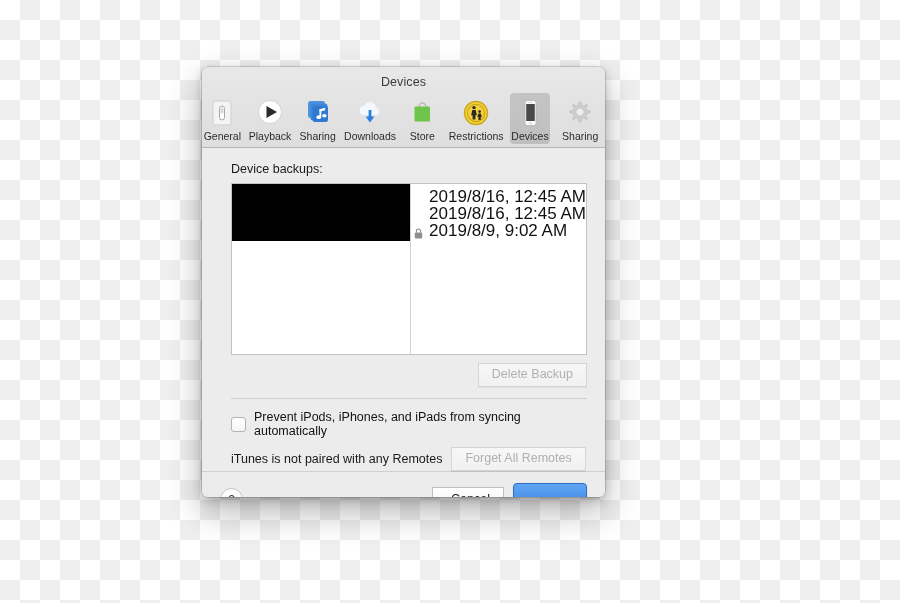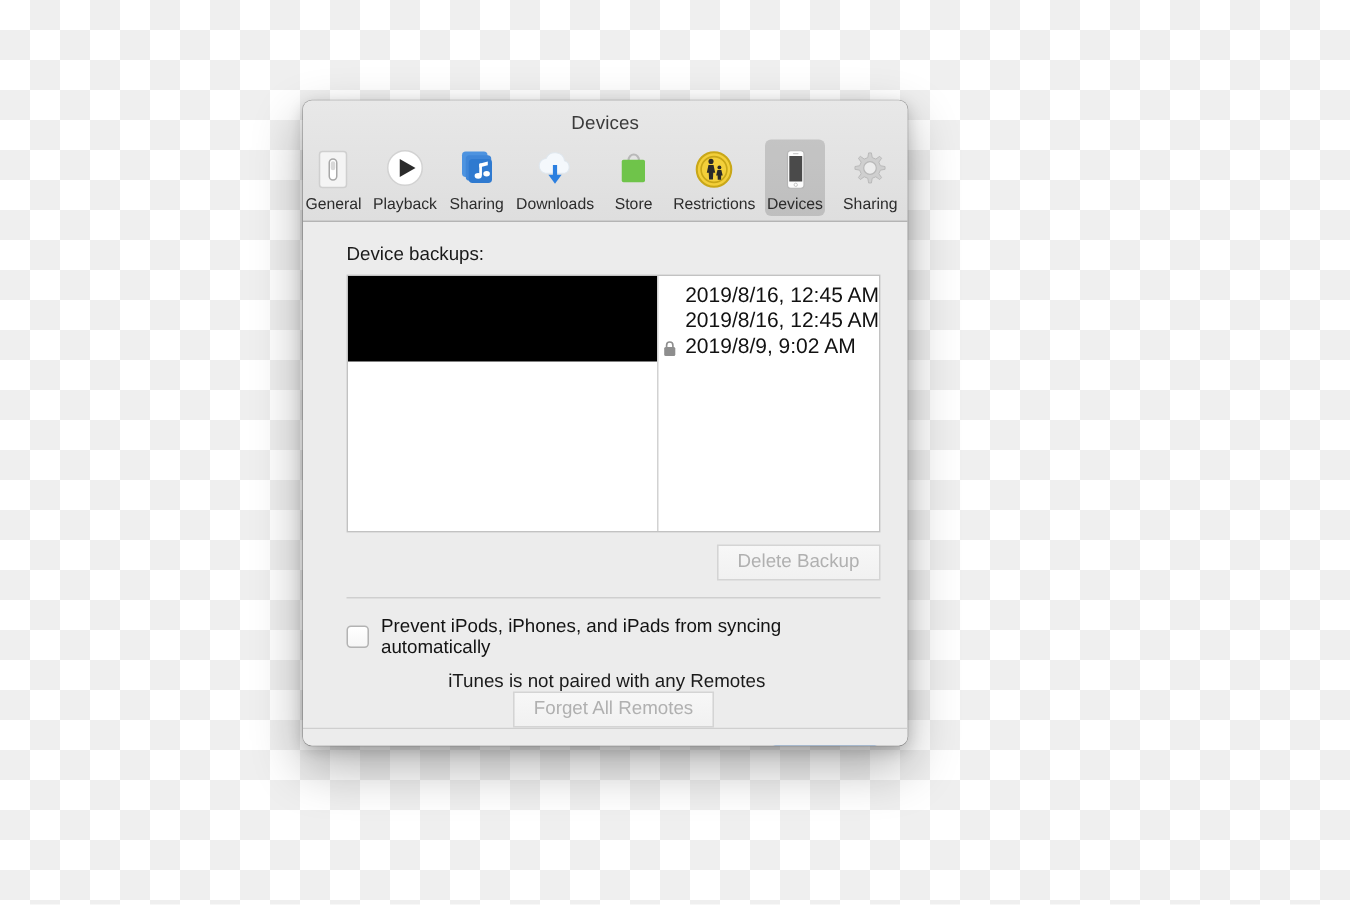--- a/index.html
+++ b/index.html
@@ -124,21 +124,21 @@
     background: #000000;
   }
   .col-date {
     flex: 0 0 135px;
     padding: 4px 0 0 0;
     position: relative;
   }
   .daterow {
     height: 17px;
     line-height: 17px;
-    font-size: 14px;
+    font-size: 17px;
     color: #111111;
     padding-left: 18px;
     position: relative;
     white-space: nowrap;
   }
   .lockmark {
     position: absolute;
     left: 3px;
     top: 3px;
     width: 9px;
@@ -193,21 +193,20 @@
   .check-label {
     font-size: 12.5px;
     color: #131313;
   }
 
   
   .remote-row {
     display: flex;
     align-items: center;
     margin-top: 9px;
-    flex-direction: column;
   }
   .remote-text {
     font-size: 12.5px;
     color: #1a1a1a;
     margin-right: 9px;
   }
 
   
   .bottombar {
     flex: 0 0 auto;

